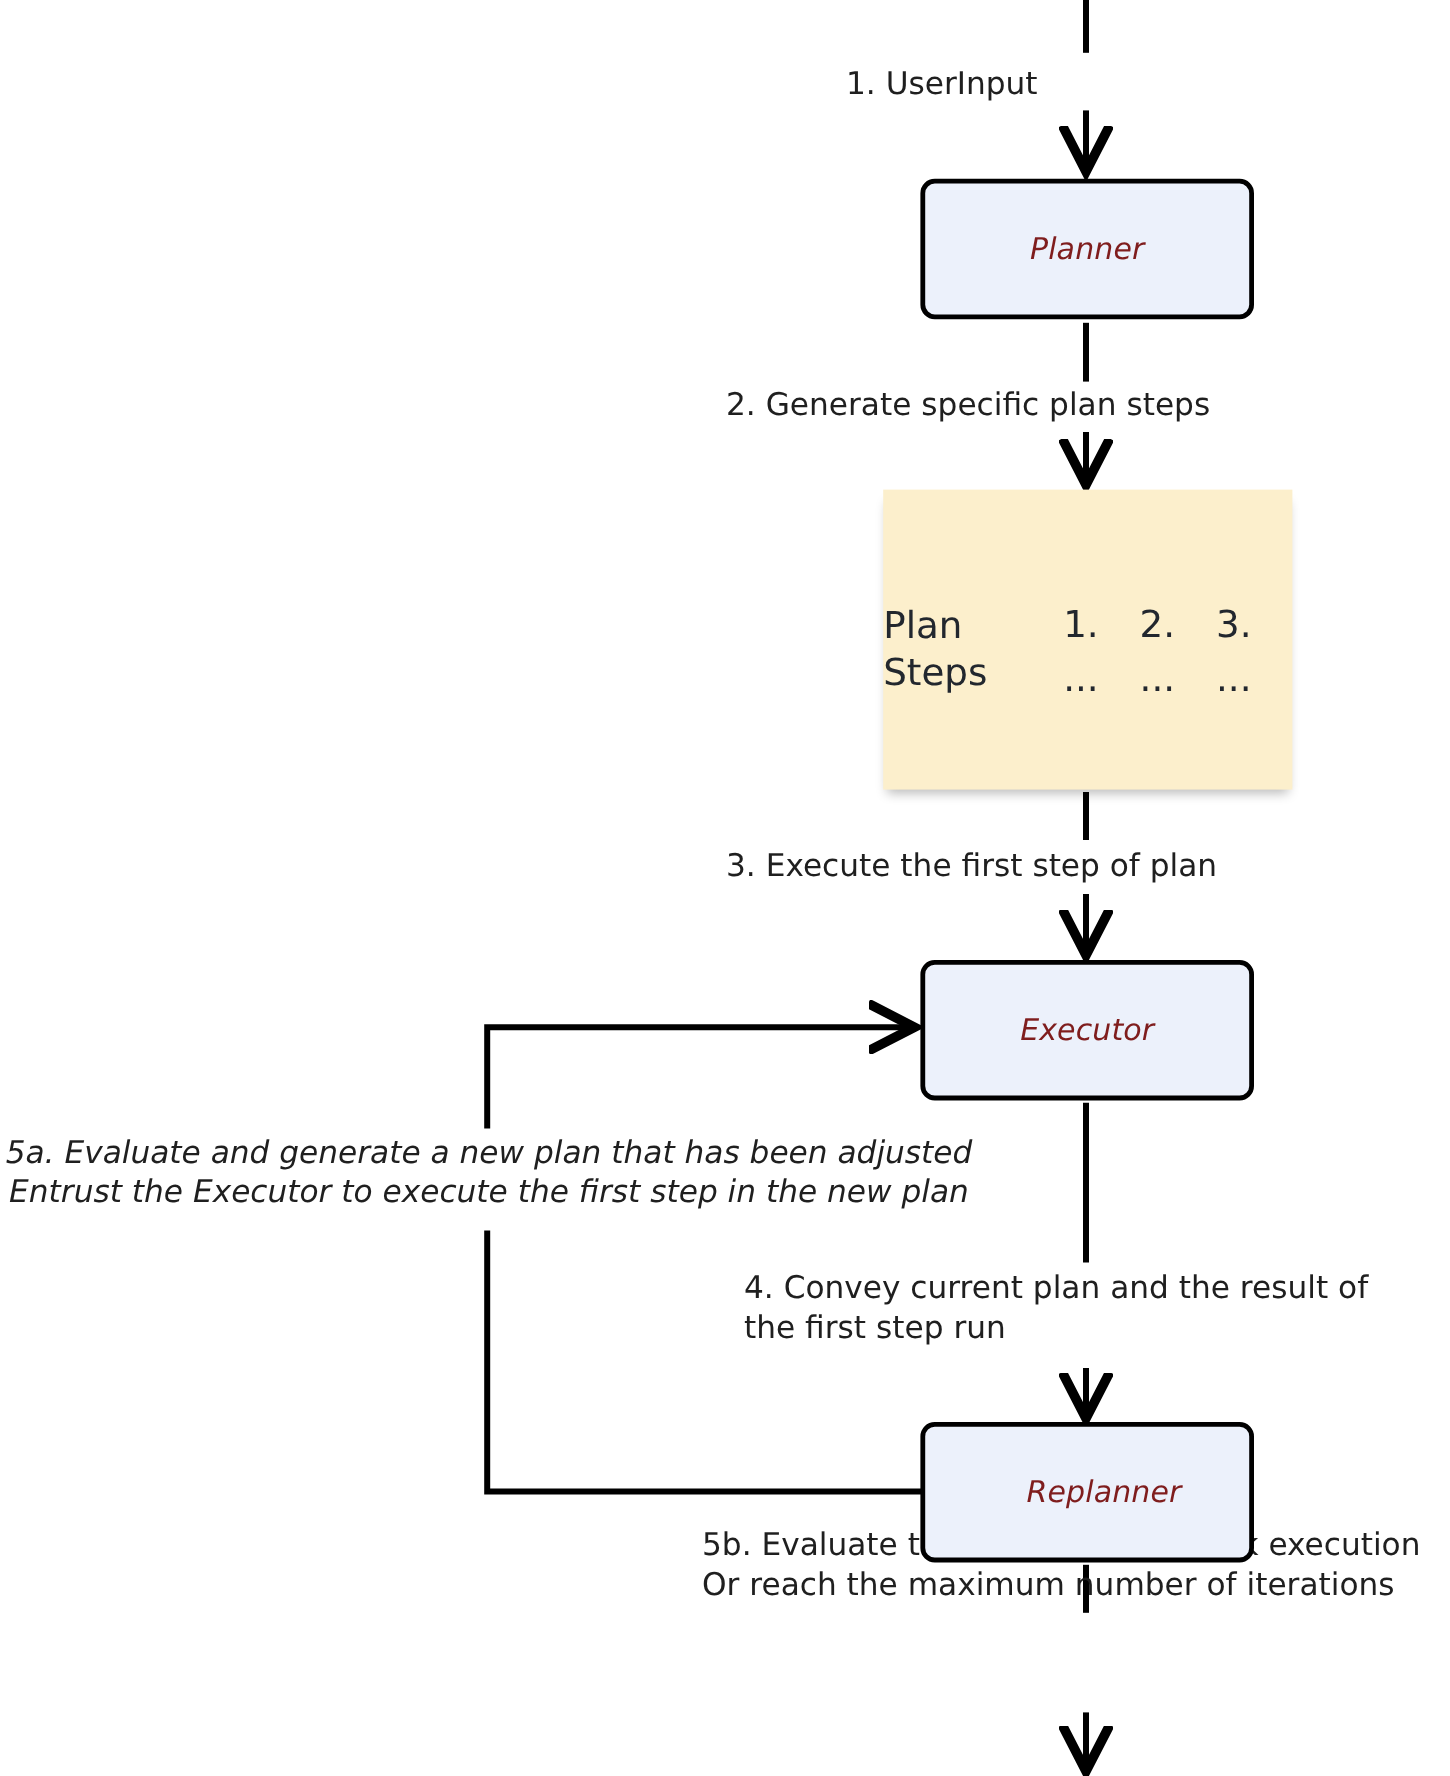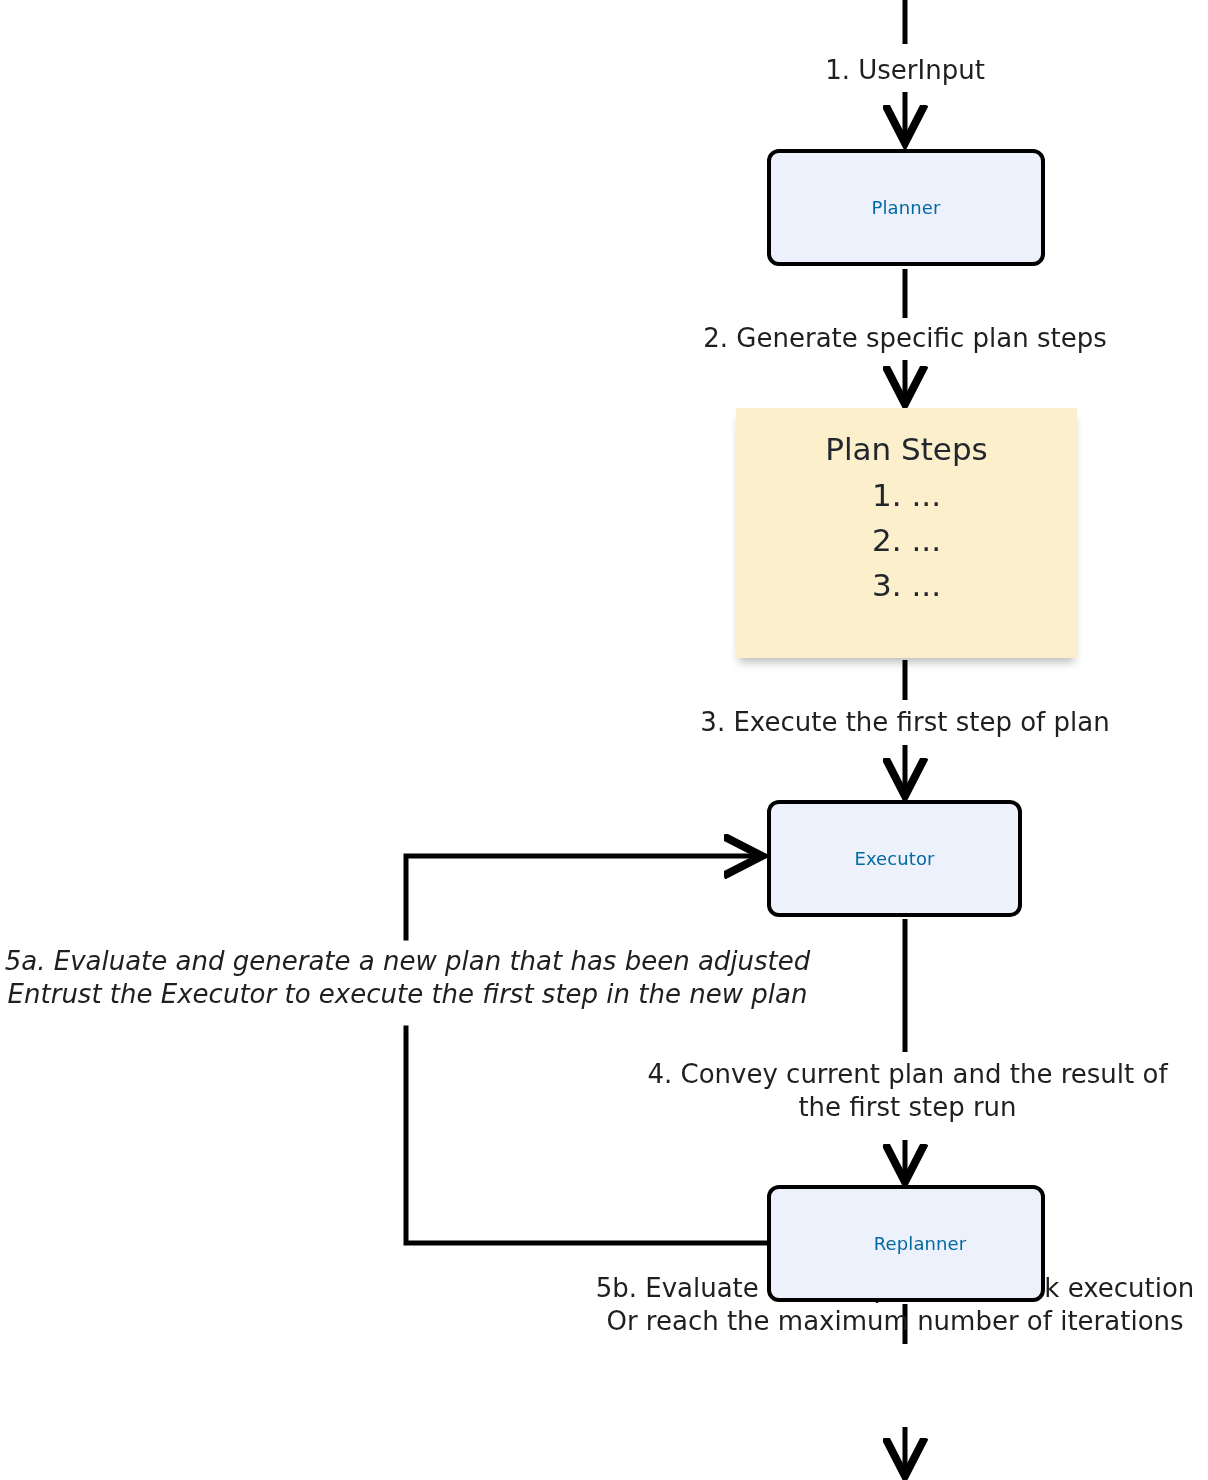--- a/index.html
+++ b/index.html
@@ -33,52 +33,51 @@
     display: flex;
     align-items: center;
     justify-content: center;
   }
   .node-process {
     background: #ecf1fb;
     border: 4px solid #000000;
     border-radius: 12px;
   }
   .node-process .node-label {
-    font-size: 18px;
-    color: #0369a1;
+    font-size: 25px;
+    color: #7f1d1d;
     letter-spacing: 0.1px;
+    font-style: italic;
   }
   .node-note {
     background: #fcefcc;
     border: none;
     border-radius: 0;
     box-shadow: 0 7px 9px -3px rgba(0,0,0,0.28);
-    flex-direction: column;
-    justify-content: flex-start;
+    justify-content: space-between;
     padding-top: 22px;
   }
   .note-title {
     font-size: 31px;
     color: #22272e;
     line-height: 1.25;
     margin-bottom: 4px;
   }
   .note-step {
     font-size: 31px;
     color: #22272e;
     line-height: 1.45;
   }
   
   .edge-label {
     position: absolute;
     font-size: 26px;
     color: #1f1f1f;
     line-height: 1.28;
     white-space: pre-line;
-    text-align: center;
     background: transparent;
   }
   .edge-label.left-block {
     text-align: center;
     font-style: italic;
   }
 </style>
 </head>
 <body>
 
@@ -134,21 +133,21 @@
     <span class="node-label">Planner</span>
   </div>
 
   <div class="node node-note" style="left:736px; top:408px; width:341px; height:250px;">
     <span class="note-title">Plan Steps</span>
     <span class="note-step">1. ...</span>
     <span class="note-step">2. ...</span>
     <span class="note-step">3. ...</span>
   </div>
 
-  <div class="node node-process" style="left:767px; top:800px; width:255px; height:117px;">
+  <div class="node node-process" style="left:767px; top:800px; width:278px; height:117px;">
     <span class="node-label">Executor</span>
   </div>
 
   <div class="node node-process" style="left:767px; top:1185px; width:278px; height:117px;padding-left:28px;">
     <span class="node-label">Replanner</span>
   </div>
 
 </div>
 
 </body></html>

